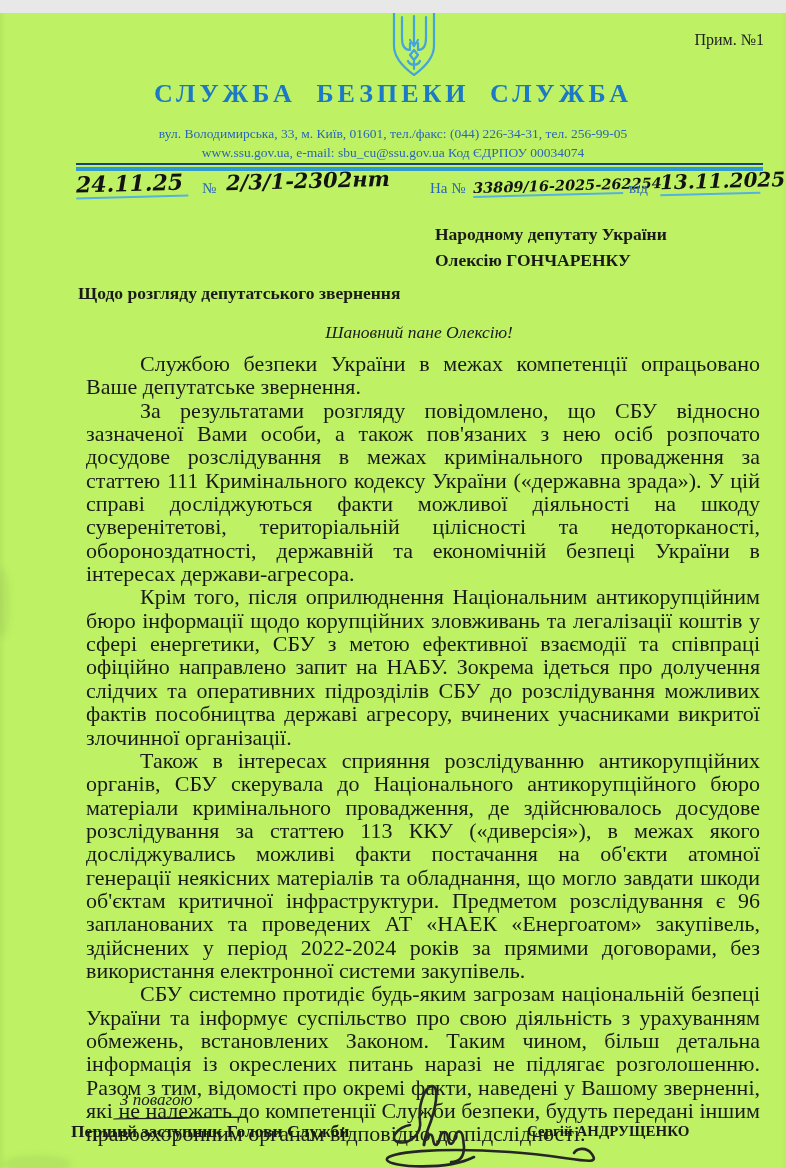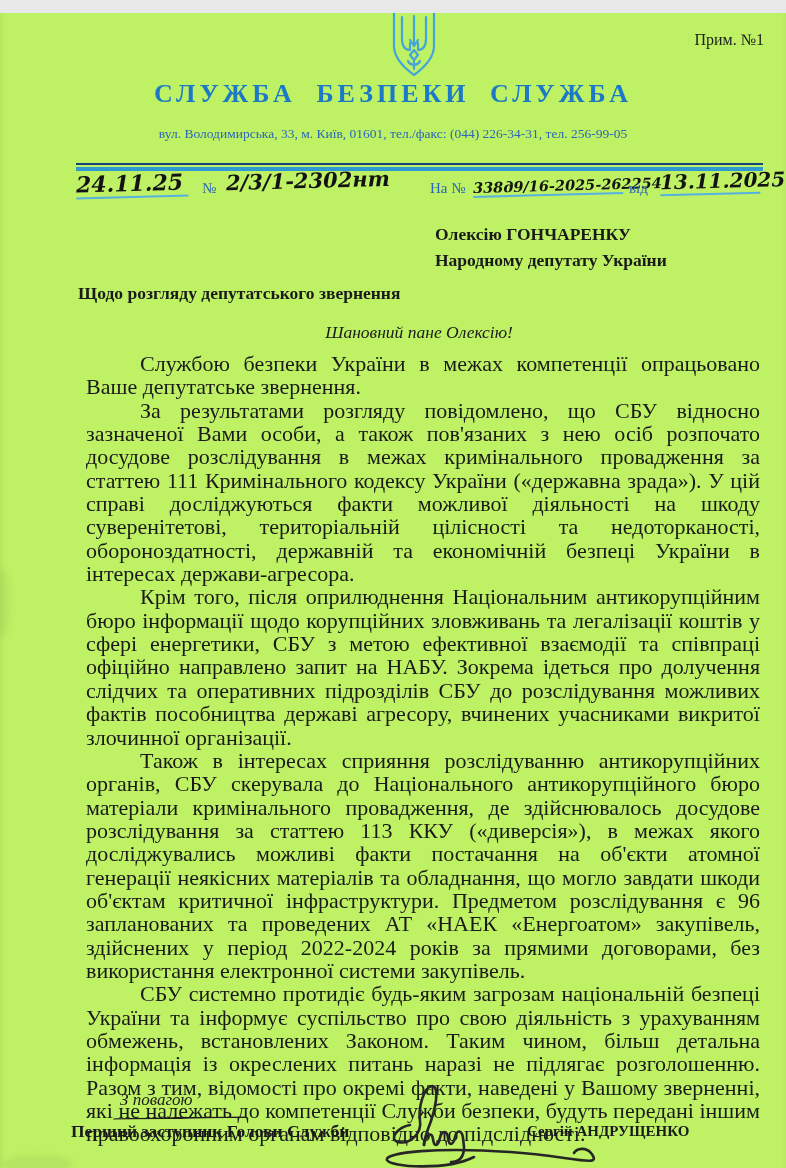--- a/index.html
+++ b/index.html
@@ -114,36 +114,37 @@
     <path d="M23,3 V33"></path>
     <path d="M23,33 L19,27 M23,33 L27,27"></path>
     <path d="M23,37 L27,42 L23,47 L19,42 Z"></path>
     <path d="M17,48 C19,53 27,53 29,48"></path>
     <path d="M23,48 V56"></path>
   </svg>
 
   <h1 class="org-name">СЛУЖБА БЕЗПЕКИ СЛУЖБА</h1>
 
   <div class="addr addr1">вул. Володимирська, 33, м. Київ, 01601,  тел./факс: (044) 226-34-31,  тел. 256-99-05</div>
+  <div class="addr addr2">www.ssu.gov.ua,  e-mail: sbu_cu@ssu.gov.ua  Код ЄДРПОУ 00034074</div>
 
   <div class="rule"></div>
 
   <div class="ref-row">
     <span class="hand underl ref-date-out">24.11.25</span>
     <span class="lbl ref-no-lbl">№</span>
     <span class="hand ref-num-out">2/3/1-2302нт</span>
     <span class="lbl ref-na-lbl">На №</span>
     <span class="hand underl ref-num-in">338д9/16-2025-262254</span>
     <span class="lbl ref-vid-lbl">від</span>
     <span class="hand underl ref-date-in">13.11.2025</span>
   </div>
 
   <div class="recipient">
+    <div>Народному депутату України</div>
     <div>Олексію ГОНЧАРЕНКУ</div>
-    <div>Народному депутату України</div>
   </div>
 
   <div class="subject">Щодо розгляду депутатського звернення</div>
 
   <div class="salutation">Шановний пане Олексію!</div>
 
   <div class="body-text">
     <p>Службою безпеки України в межах компетенції опрацьовано Ваше депутатське звернення.</p>
     <p>За результатами розгляду повідомлено, що СБУ відносно зазначеної Вами особи, а також пов'язаних з нею осіб розпочато досудове розслідування в межах кримінального провадження за статтею 111 Кримінального кодексу України («державна зрада»). У цій справі досліджуються факти можливої діяльності на шкоду суверенітетові, територіальній цілісності та недоторканості, обороноздатності, державній та економічній безпеці України в інтересах держави-агресора.</p>
     <p>Крім того, після оприлюднення Національним антикорупційним бюро інформації щодо корупційних зловживань та легалізації коштів у сфері енергетики, СБУ з метою ефективної взаємодії та співпраці офіційно направлено запит на НАБУ. Зокрема ідеться про долучення слідчих та оперативних підрозділів СБУ до розслідування можливих фактів пособництва державі агресору, вчинених учасниками викритої злочинної організації.</p>

